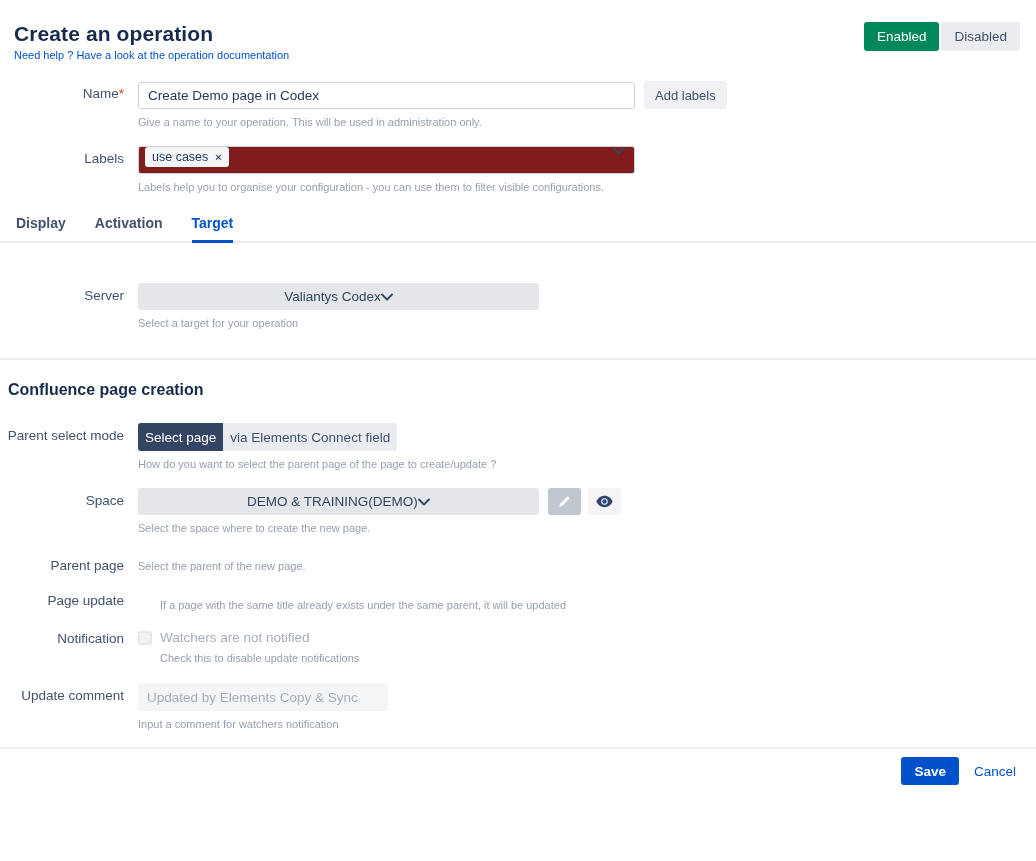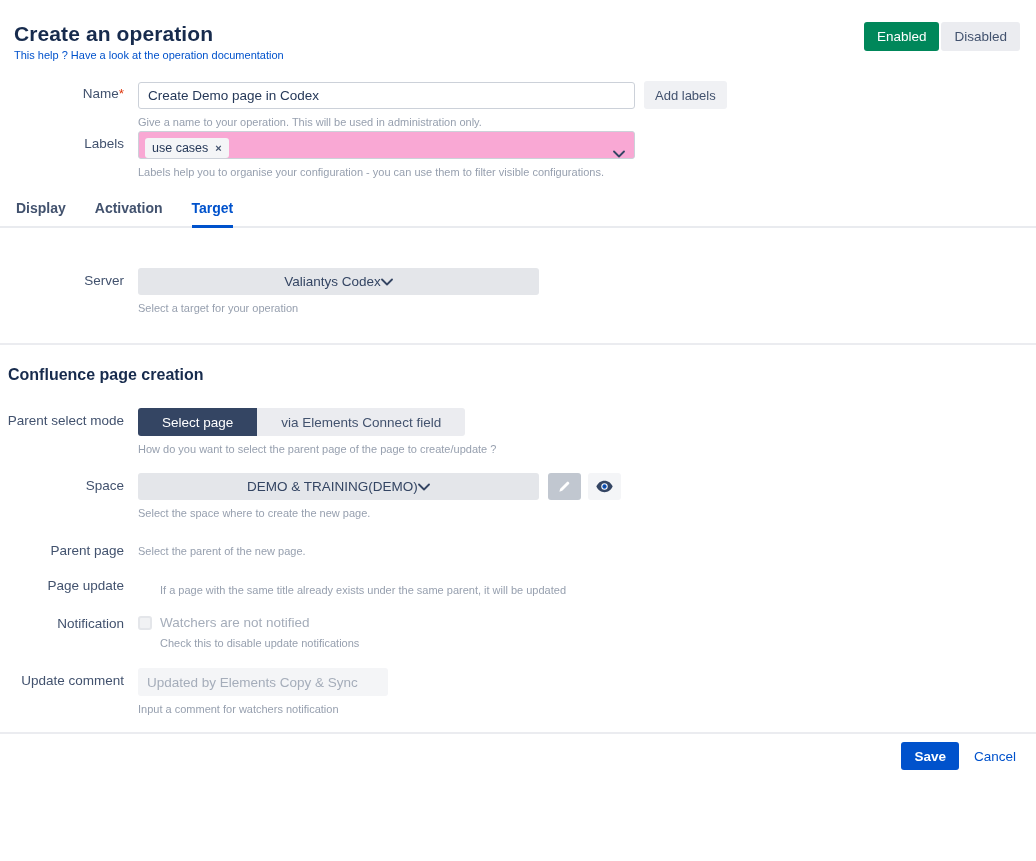--- a/index.html
+++ b/index.html
@@ -30,22 +30,22 @@
   
   .text-input {
     width:497px; height:27px; border:1px solid #CCD1D9; border-radius:3px;
     padding:0 9px; font-size:13.5px; font-family:inherit; color:#253858; background:#fff;
   }
   .btn-light {
     height:28px; margin-left:9px; padding:0 11px; border:none; border-radius:3px;
     background:#F0F1F4; color:#42526E; font-size:13px; font-family:inherit; cursor:pointer;
   }
   .multiselect {
-    width:497px; height:28px; border:1px solid #CCD1D9; border-radius:3px; background:#f9a8d4;
-    display:flex; align-items:flex-end; padding:0 9px 0 6px;
+    width:497px; height:28px; border:1px solid #CCD1D9; border-radius:3px; background:#7f1d1d;
+    display:flex; align-items:flex-start; padding:0 9px 0 6px;
   }
   .tag { display:inline-flex; align-items:center; gap:7px; background:#F4F5F7; border-radius:3px;
     padding:3px 7px; font-size:12.5px; color:#253858; }
   .tag-x { font-size:11px; font-weight:700; color:#42526E; cursor:pointer; line-height:1; }
   .spacer { flex:1; }
   .chev { flex-shrink:0; }
 
   .gray-select {
     height:27px; background:#E4E6EA; border-radius:3px; display:flex; align-items:center;
     justify-content:center; padding:0 10px; font-size:13.5px; color:#344563; cursor:pointer;
@@ -56,21 +56,21 @@
   .tabs { display:flex; gap:29px; padding:12px 16px 0 16px; border-bottom:2px solid #E9EBEF; margin-top:10px; }
   .tab { font-size:14px; font-weight:700; color:#42526E; padding-bottom:9px; cursor:pointer; border-bottom:3px solid transparent; margin-bottom:-2px; }
   .tab.active { color:#0052CC; border-bottom-color:#0052CC; }
 
   .divider { border:none; border-top:2px solid #EBECF0; margin:0; }
 
   .section-heading { font-size:16px; font-weight:700; color:#172B4D; margin:21px 0 0 8px; }
 
   
   .seg { display:flex; }
-  .seg-btn { height:28px; padding:0 24px; border:none; font-size:13.5px; font-family:inherit; cursor:pointer; }
+  .seg-btn { height:28px; padding:0 7px; border:none; font-size:13.5px; font-family:inherit; cursor:pointer; }
   .seg-btn.active { background:#344563; color:#ffffff; border-radius:3px 0 0 3px; }
   .seg-btn.inactive { background:#EBECF0; color:#42526E; border-radius:0 3px 3px 0; }
 
   
   .icon-btn { width:33px; height:27px; border:none; border-radius:3px; display:flex; align-items:center; justify-content:center; cursor:pointer; }
   .icon-btn.pencil { background:#C1C7D0; margin-left:9px; }
   .icon-btn.eye { background:#F4F5F7; margin-left:7px; }
 
   
   .check-row { display:flex; align-items:center; gap:8px; }
@@ -92,37 +92,37 @@
   
   .footer { border-top:2px solid #EBECF0; margin-top:17px; padding:8px 10px 0 0; display:flex; justify-content:flex-end; align-items:center; }
   .save-btn { height:28px; padding:0 13px; background:#0052CC; color:#fff; font-weight:700; font-size:13.5px;
     border:none; border-radius:3px; font-family:inherit; cursor:pointer; }
   .cancel-link { font-size:13.5px; color:#0052CC; margin:0 10px 0 15px; }
 
   
   .form-top { margin-top:20px; }
   .row-name { margin-bottom:3px; }
   .row-labels { margin-top:0; }
-  .helper-mb { }
+  .helper-mb { margin-bottom:15px; }
   .server-row { margin-top:40px; }
   .server-block { margin-bottom:29px; }
   .row-mode { margin-top:24px; margin-bottom:18px; }
   .row-space { margin-bottom:19px; }
   .row-parent { margin-bottom:19px; }
   .row-mapping { margin-bottom:16px; }
   .row-update { margin-bottom:19px; }
   .row-notif { margin-bottom:19px; }
 </style>
 </head>
 <body>
 
 <div class="header">
   <div>
     <h1 class="page-title">Create an operation</h1>
-    <a class="help-link">This help ? Have a look at the operation documentation</a>
+    <a class="help-link">Need help ? Have a look at the operation documentation</a>
   </div>
   <div class="toggle-group">
     <button class="toggle-btn on">Enabled</button>
     <button class="toggle-btn off">Disabled</button>
   </div>
 </div>
 
 <div class="form-top">
   <div class="form-row row-name">
     <div class="row-label"><span>Name</span><span class="req">*</span></div>

